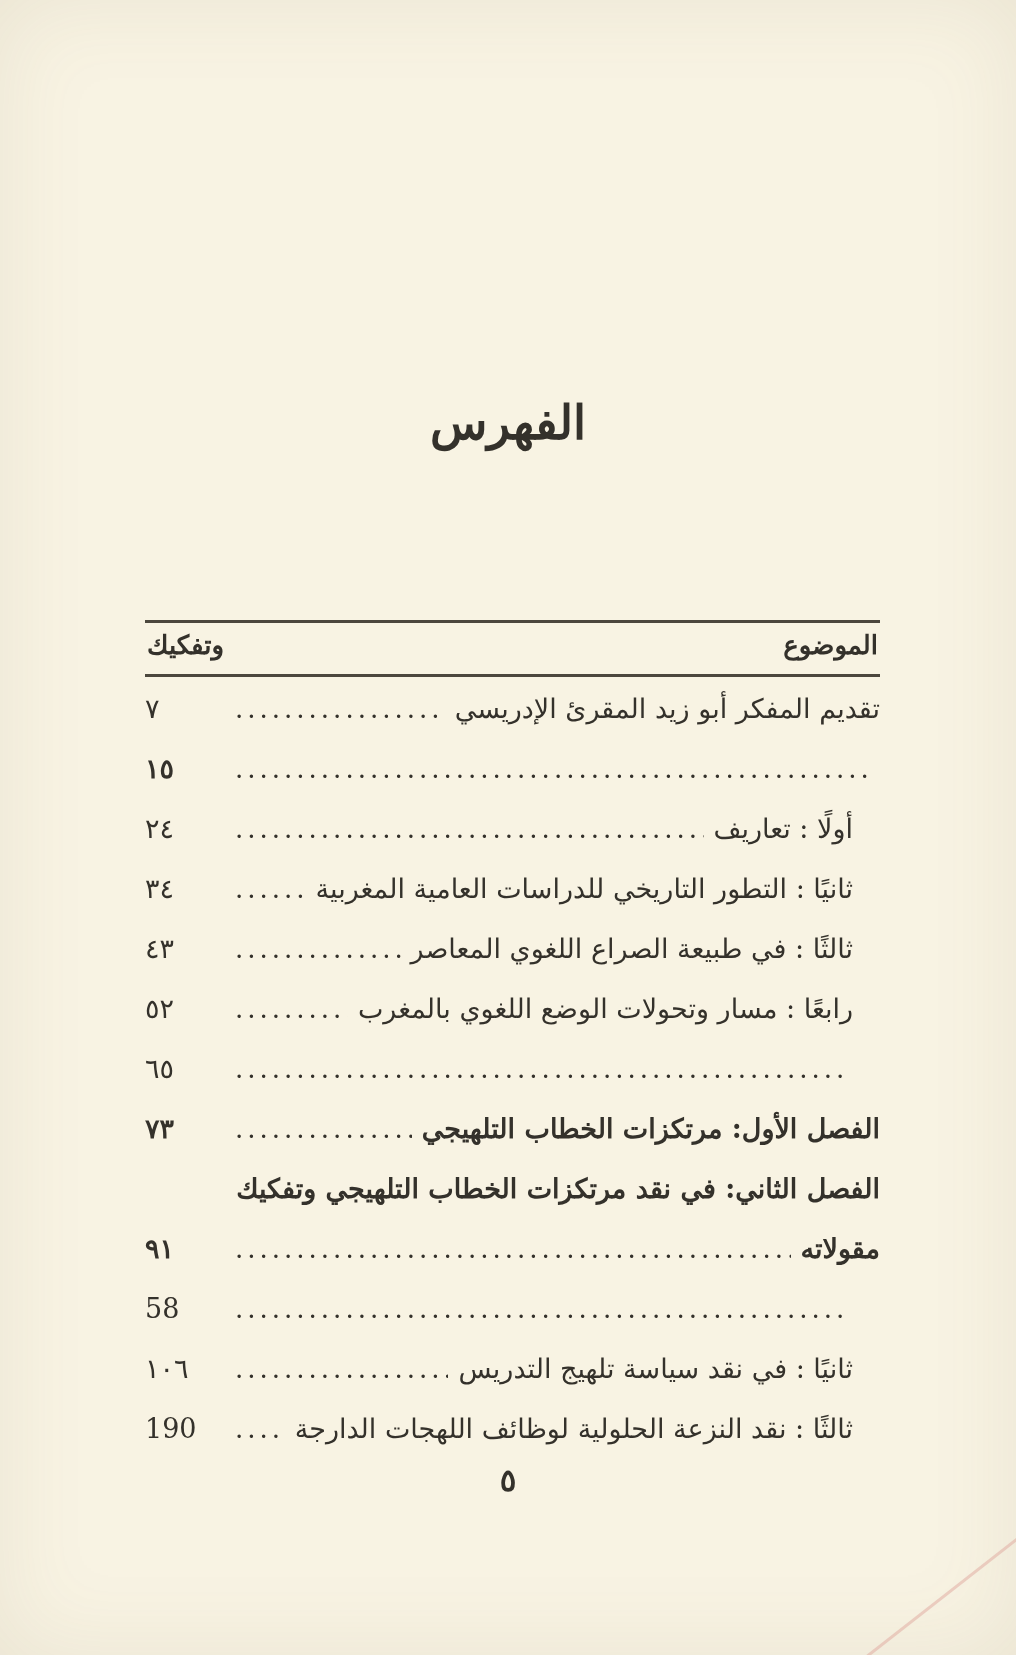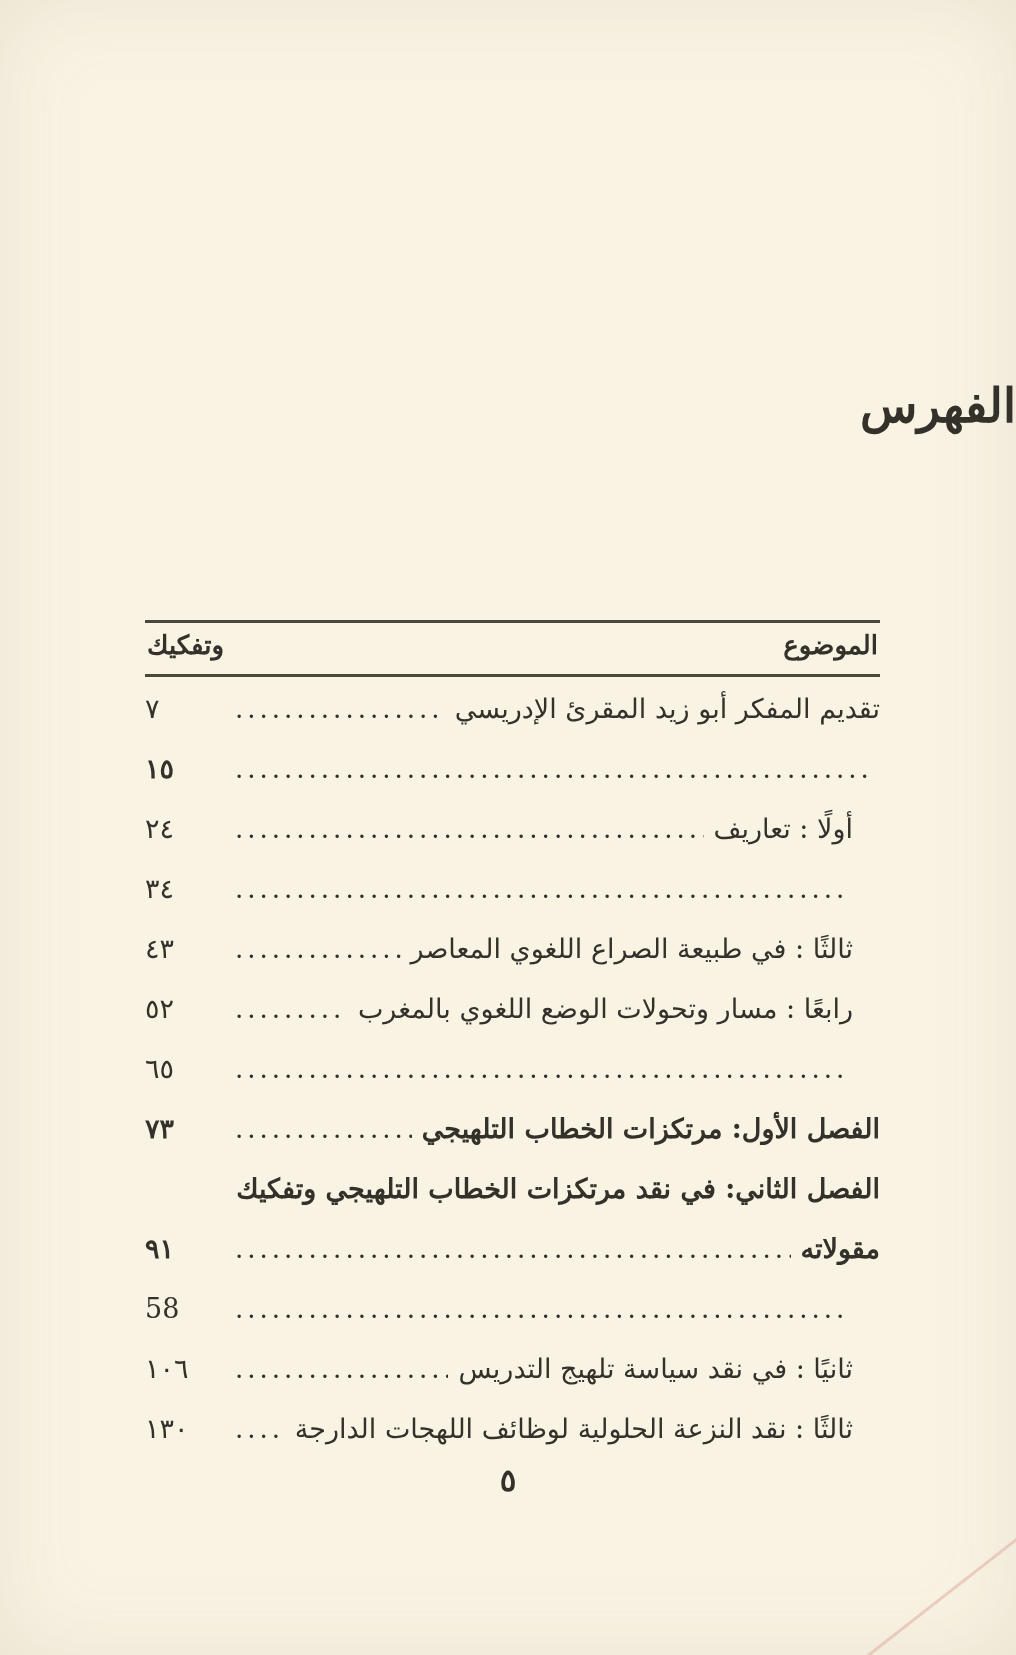--- a/index.html
+++ b/index.html
@@ -16,21 +16,21 @@
     font-family:"DejaVu Serif", serif;
     color:var(--ink);
   }
   .paper{
     position:relative;width:1016px;height:1655px;overflow:hidden;
     background:var(--paper);
     box-shadow:inset 0 0 90px rgba(120,105,70,0.10);
   }
   .toc-title{
     position:absolute;top:378px;left:0;right:0;
-    margin:0;text-align:right;
+    margin:17px;text-align:center;
     font-size:47px;font-weight:bold;color:var(--ink);
     letter-spacing:0;
   }
   .content{
     position:absolute;top:620px;left:145px;right:136px;
     direction:rtl;
   }
   .toc-header{
     display:flex;justify-content:space-between;align-items:baseline;
     border-top:3px solid var(--rule);
@@ -93,20 +93,21 @@
     <span class="p">١٥</span>
   </div>
 
   <div class="toc-row indent">
     <span class="t">أولًا : تعاريف</span>
     <span class="leader"></span>
     <span class="p">٢٤</span>
   </div>
 
   <div class="toc-row indent">
+    <span class="t">ثانيًا : التطور التاريخي للدراسات العامية المغربية</span>
     <span class="leader"></span>
     <span class="p">٣٤</span>
   </div>
 
   <div class="toc-row indent">
     <span class="t">ثالثًا : في طبيعة الصراع اللغوي المعاصر</span>
     <span class="leader"></span>
     <span class="p">٤٣</span>
   </div>
 
@@ -145,21 +146,21 @@
 
   <div class="toc-row indent">
     <span class="t">ثانيًا : في نقد سياسة تلهيج التدريس</span>
     <span class="leader"></span>
     <span class="p">١٠٦</span>
   </div>
 
   <div class="toc-row indent">
     <span class="t">ثالثًا : نقد النزعة الحلولية لوظائف اللهجات الدارجة</span>
     <span class="leader"></span>
-    <span class="p">١٣٠</span>
+    <span class="p">190</span>
   </div>
 </div>
   </div>
 
   <div class="footer-num">٥</div>
 
   <div class="scan-mark"></div>
 </div>
 
 </body></html>

